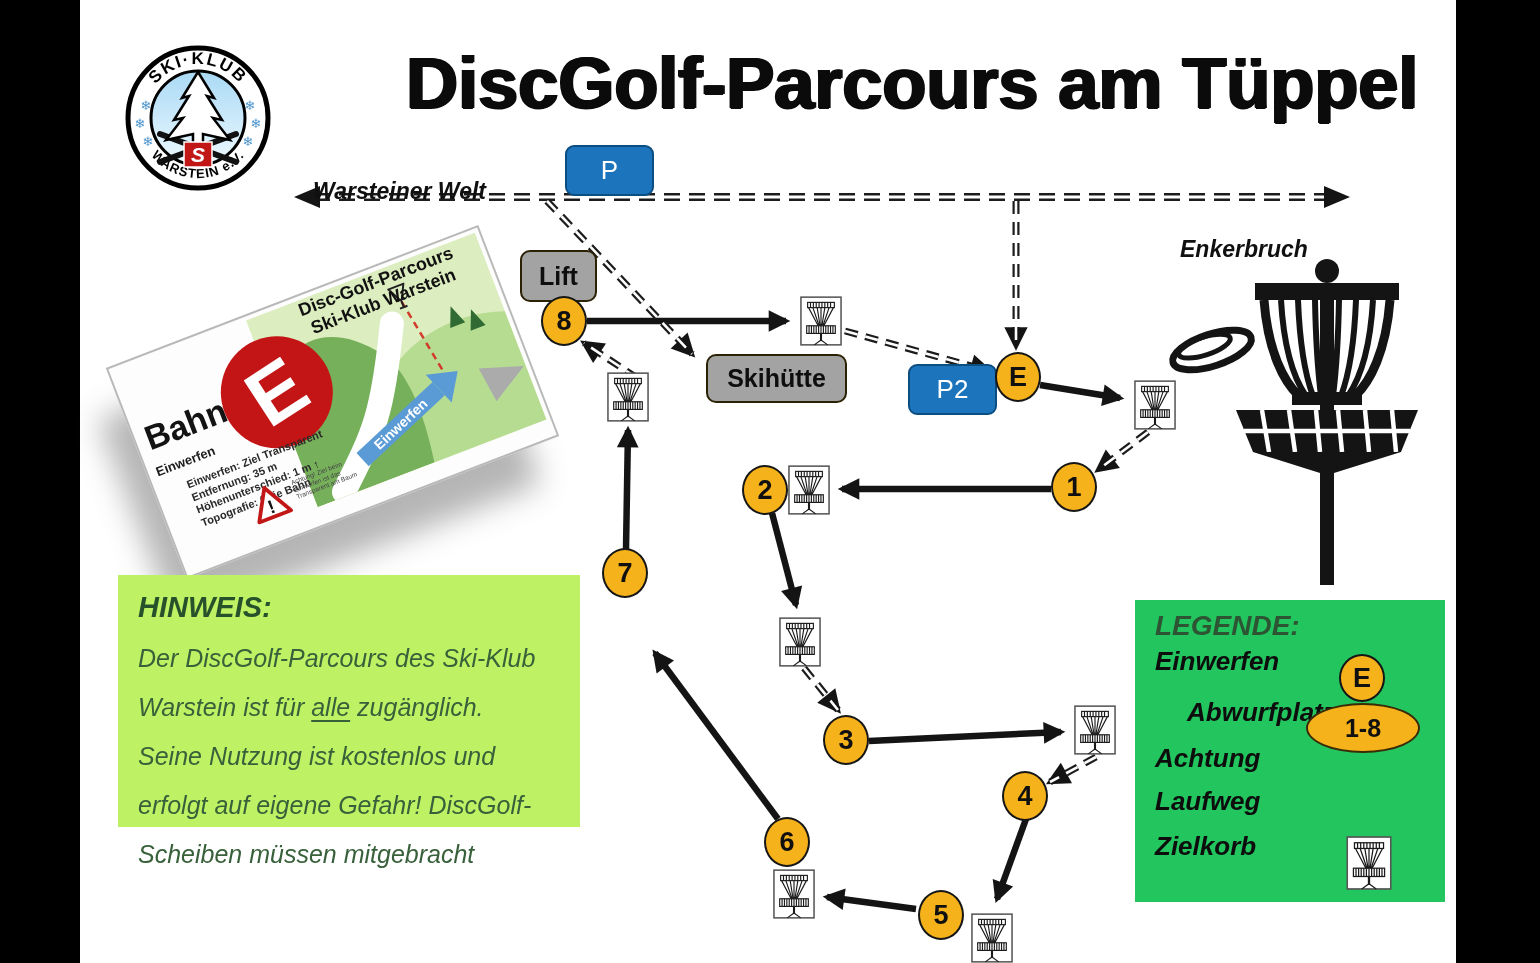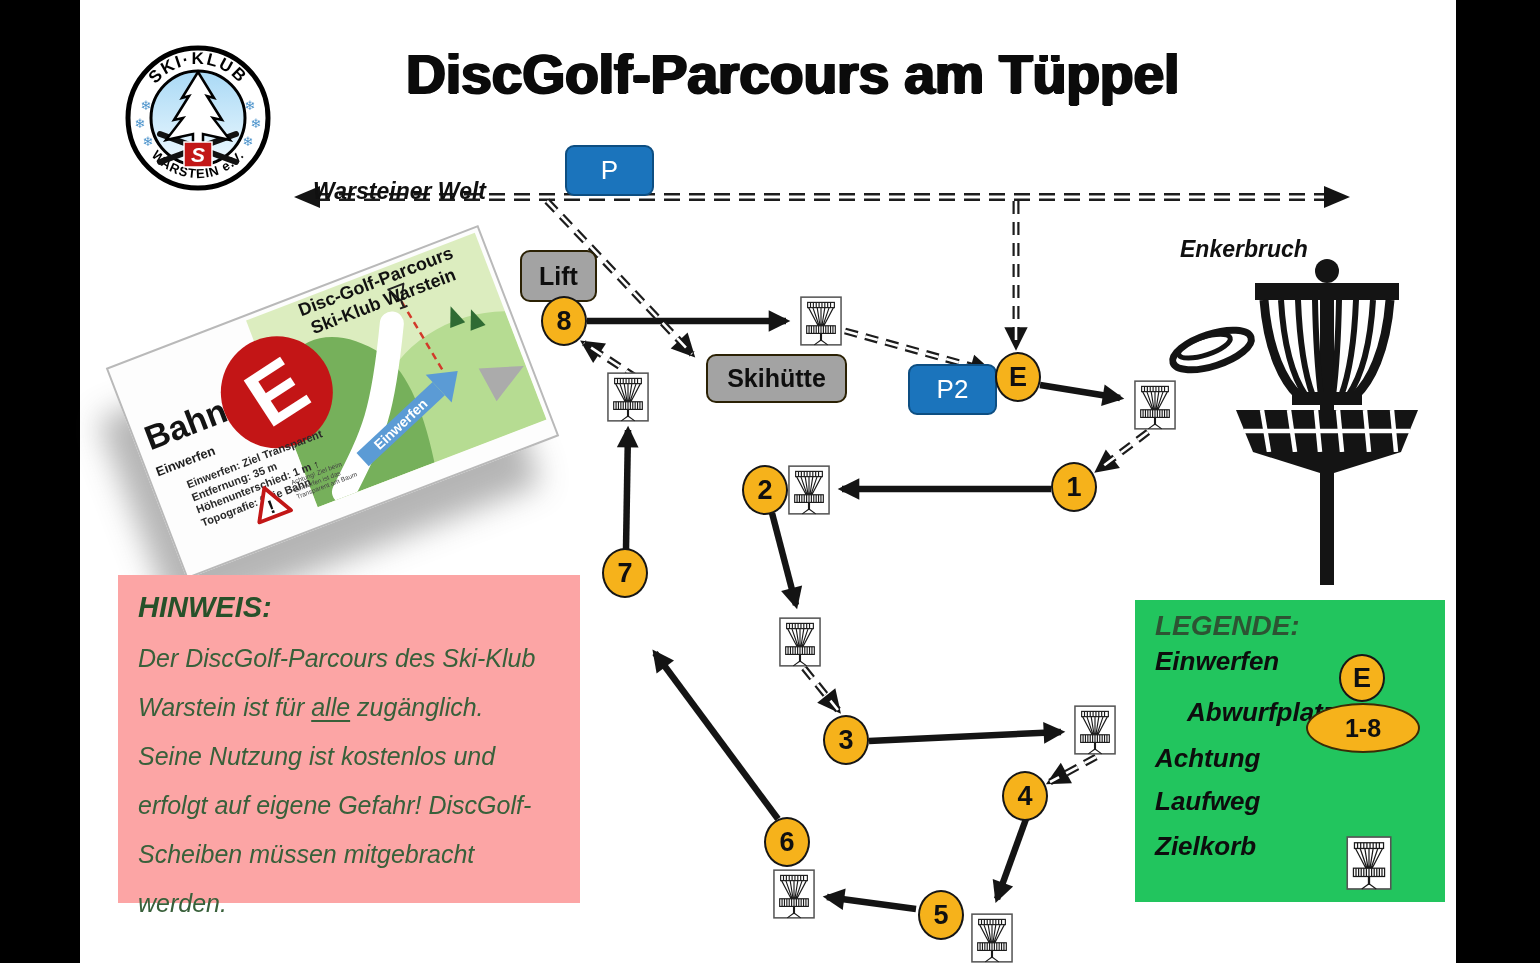--- a/index.html
+++ b/index.html
@@ -1,37 +1,37 @@
 <!DOCTYPE html>
 <html><head>
 <meta charset="utf-8">
 <style>
   html,body{margin:0;padding:0;background:#000;}
   #stage{position:relative;width:1540px;height:963px;background:#000;overflow:hidden;
          font-family:"Liberation Sans",sans-serif;}
   #paper{position:absolute;left:80px;top:0;width:1376px;height:963px;background:#fff;}
   .abs{position:absolute;}
   
-  #title{left:326px;top:42px;font-size:55px;font-weight:700;letter-spacing:0px;color:#0b0b0b;
+  #title{left:326px;top:42px;font-size:72px;font-weight:700;letter-spacing:0px;color:#0b0b0b;
          text-shadow:1.6px 0 0 #0b0b0b,-1.2px 0 0 #0b0b0b,0 1px 0 #0b0b0b;white-space:nowrap;}
   
   .roadlbl{font-size:23px;font-weight:700;font-style:italic;color:#101010;white-space:nowrap;margin-top:20px;}
   
   .bluebadge{background:#1b74bc;border:2px solid #0d4e82;border-radius:9px;color:#fff;
              display:flex;align-items:center;justify-content:center;font-size:26px;}
   .orangebadge{background:#a3a3a3;border:2.5px solid #2b2104;border-radius:10px;color:#0e0e0e;
              display:flex;align-items:center;justify-content:center;font-size:25px;font-weight:700;}
   
   .tee{width:46px;height:50px;border-radius:50%;background:#f6b21b;border:2.5px solid #161616;
        display:flex;align-items:center;justify-content:center;font-size:27px;font-weight:700;color:#101010;
        box-sizing:border-box;}
   
   .korb{width:42px;height:50px;}
   
-  #hinweis{left:118px;top:575px;width:462px;height:328px;background:#fca5a5;box-sizing:border-box;
+  #hinweis{left:118px;top:575px;width:462px;height:252px;background:#bef264;box-sizing:border-box;
            padding:16px 20px;color:#38603a;}
   #hinweis .hd{font-size:29px;font-weight:700;font-style:italic;color:#27512a;margin-bottom:10px;}
   #hinweis .ln{font-size:25px;font-style:italic;font-weight:500;line-height:49px;white-space:nowrap;}
   #hinweis u{text-underline-offset:4px;}
   
   #legende{left:1135px;top:600px;width:310px;height:302px;background:#22c55e;}
   #legende .hd{position:absolute;left:20px;top:10px;font-size:28px;font-weight:700;font-style:italic;color:#2d5433;}
   .leglbl{position:absolute;left:20px;font-size:26px;font-weight:700;font-style:italic;color:#0d0d0d;white-space:nowrap;}
   .legsym-e{position:absolute;left:1339px;top:654px;width:46px;height:48px;}
   .legsym-e .tee{width:46px;height:48px;}
@@ -280,21 +280,20 @@
       <div class="tiny">Achtung! Ziel beim Einwerfen ist das Transparent am Baum</div>
     </div>
 
     <div class="abs" id="hinweis" style="left:38px;">
       <div class="hd">HINWEIS:</div>
       <div class="ln">Der DiscGolf-Parcours des Ski-Klub</div>
       <div class="ln"><span>Warstein ist für </span><u>alle</u><span> zugänglich.</span></div>
       <div class="ln">Seine Nutzung ist kostenlos und</div>
       <div class="ln">erfolgt auf eigene Gefahr! DiscGolf-</div>
       <div class="ln">Scheiben müssen mitgebracht</div>
-      <div class="ln">werden.</div>
     </div>
 
     <div class="abs" id="legende" style="left:1055px;">
       <div class="hd">LEGENDE:</div>
       <div class="leglbl" style="top:46px;">Einwerfen</div>
       <div class="leglbl" style="top:97px;margin-left:32px;">Abwurfplatz</div>
       <div class="leglbl" style="top:143px;">Achtung</div>
       <div class="leglbl" style="top:186px;">Laufweg</div>
       <div class="leglbl" style="top:231px;">Zielkorb</div>
     </div>

